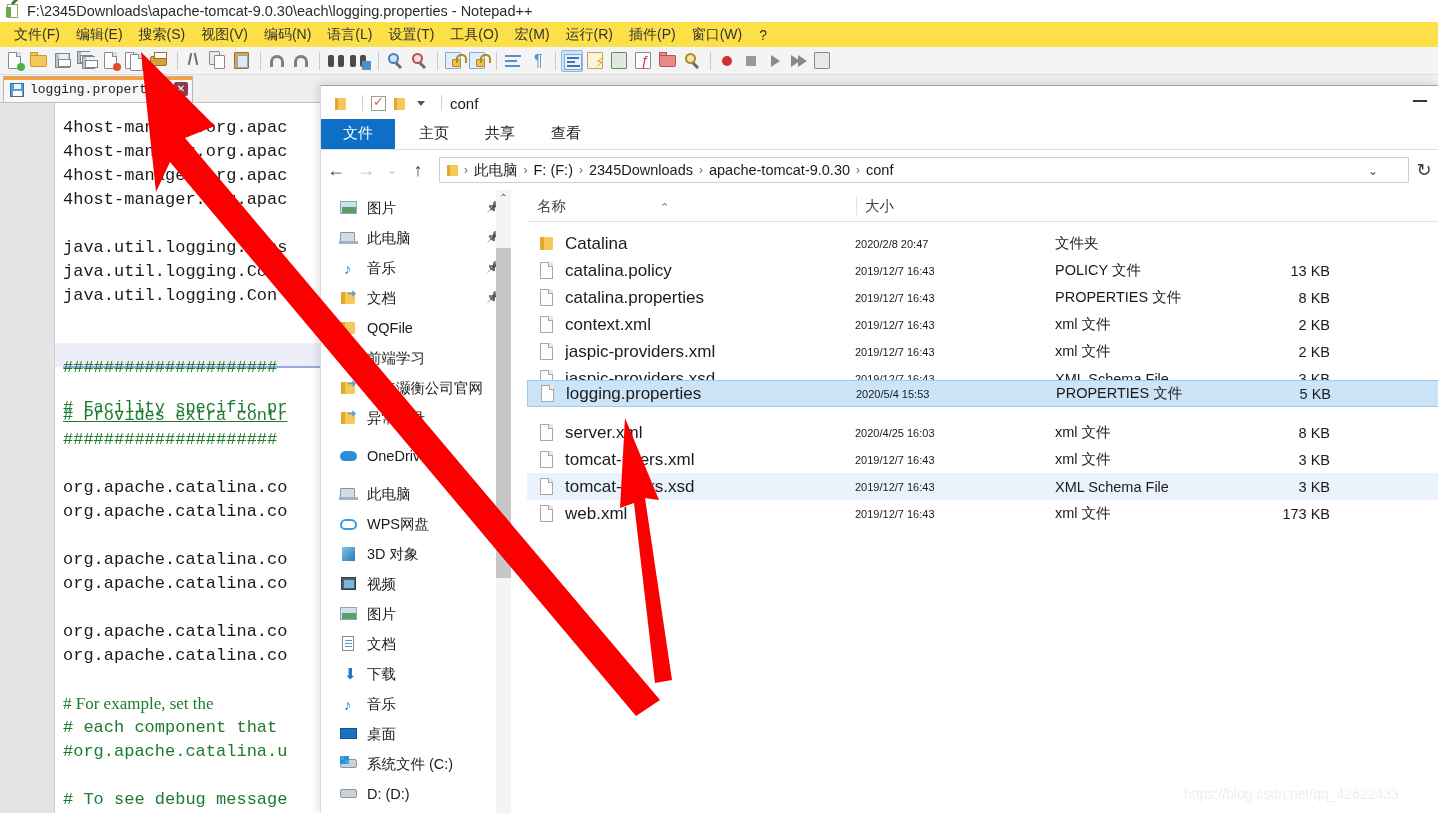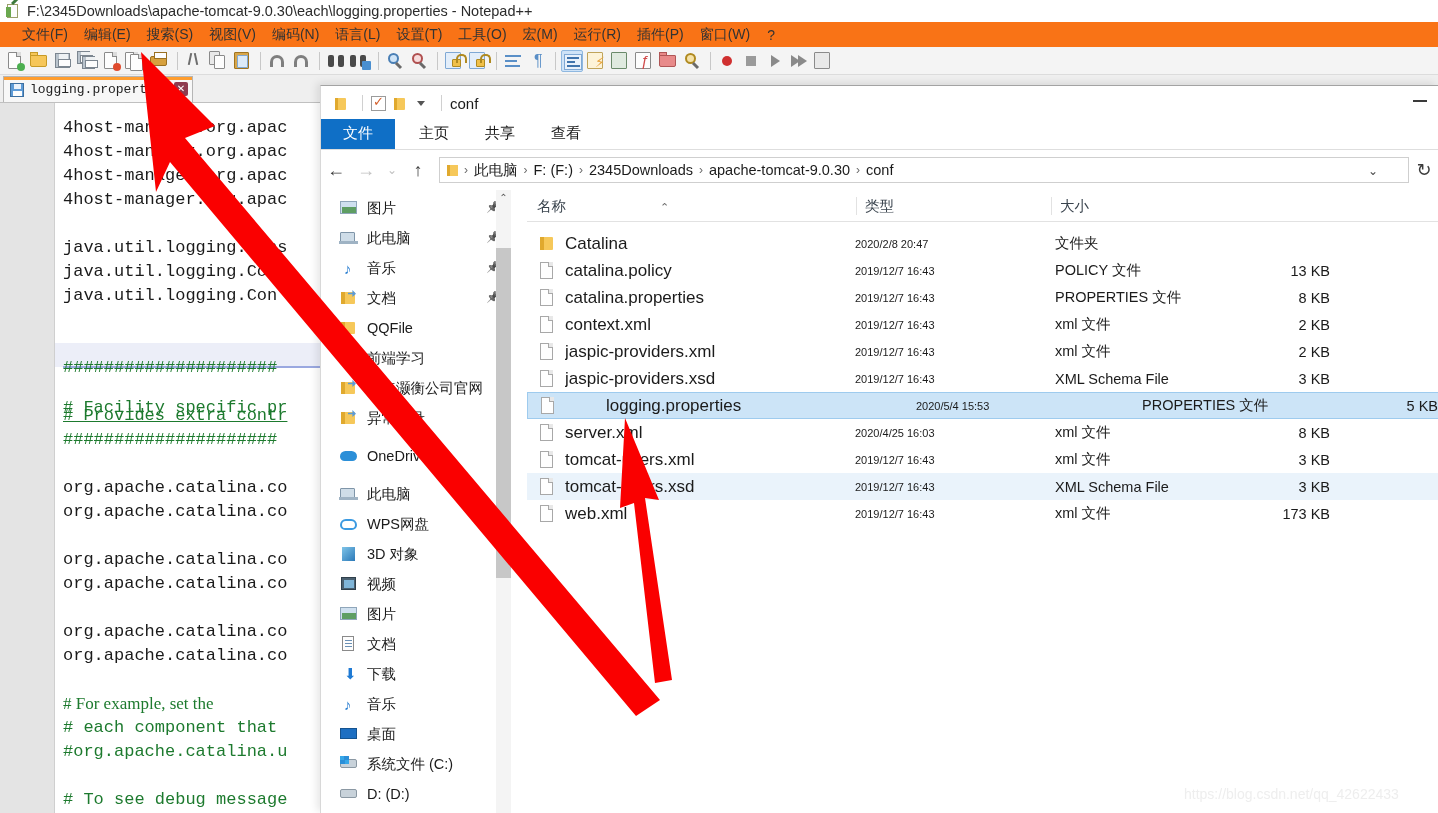--- a/index.html
+++ b/index.html
@@ -33,21 +33,21 @@
   .npp-title-icon .grn {
     position:absolute; left:0px; top:3px; width:5px; height:10px; background:#6aa84f;
   }
   #npp-title-text {
     font-size:14.5px; color:#2b2b2b; white-space:nowrap;
     font-family:"Liberation Sans", sans-serif;
   }
 
   #npp-menubar {
     position:absolute; left:0; top:22px; width:1438px; height:25px;
-    background:#f97316; display:flex; align-items:center; padding-left:14px;
+    background:#fde047; display:flex; align-items:center; padding-left:6px;
   }
   .npp-menu-item {
     font-size:14px; color:#333; padding:2px 8px; white-space:nowrap;
     font-family:"Liberation Sans", sans-serif; cursor:default;
   }
   .npp-menu-item.qmark { padding:2px 9px; }
 
   #npp-toolbar {
     position:absolute; left:0; top:47px; width:1438px; height:28px;
     background:#f4f4f4; display:flex; align-items:center; padding-left:4px;
@@ -800,24 +800,20 @@
         </div>
       </div>
 
       <div id="ex-list">
         <div id="ex-colhead">
           <div class="colh" style="width:330px;padding-left:10px">
             <span>名称</span>
             <span class="sort-caret">⌃</span>
             <span class="divider"></span>
           </div>
-          <div class="colh" style="width:195px;padding-left:8px">
-            <span>类型</span>
-            <span class="divider"></span>
-          </div>
           <div class="colh" style="width:120px;padding-left:8px">
             <span>大小</span>
           </div>
         </div>
         <div id="rows-host">
             <div class="filerow" style="top: 40px;">
               <div class="f-icon dir">
                 <span class="db"></span>
                 <span class="dl"></span>
               </div>
@@ -874,21 +870,21 @@
               <div class="f-icon">
                 <span class="pg">
                   <span class="pgfold"></span>
                 </span>
               </div>
               <div class="f-name">jaspic-providers.xsd</div>
               <div class="f-date">2019/12/7 16:43</div>
               <div class="f-type">XML Schema File</div>
               <div class="f-size">3 KB</div>
             </div>
-            <div class="filerow sel" style="top: 202px; gap: 40px;">
+            <div class="filerow sel" style="top: 190px;">
               <div class="f-icon">
                 <span class="pg">
                   <span class="pgfold"></span>
                 </span>
               </div>
               <div class="f-name">logging.properties</div>
               <div class="f-date">2020/5/4 15:53</div>
               <div class="f-type">PROPERTIES 文件</div>
               <div class="f-size">5 KB</div>
             </div>

